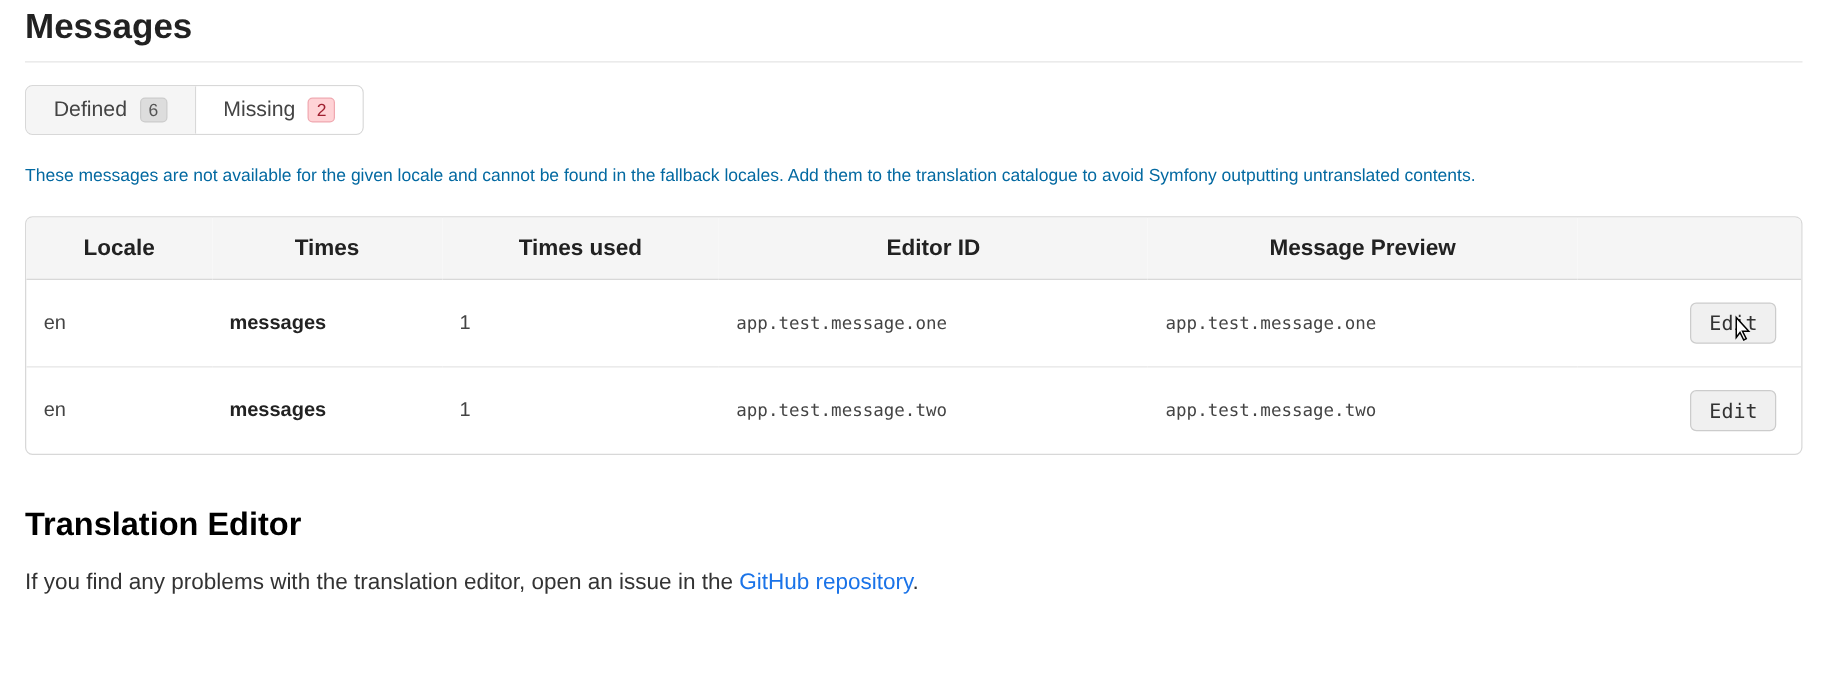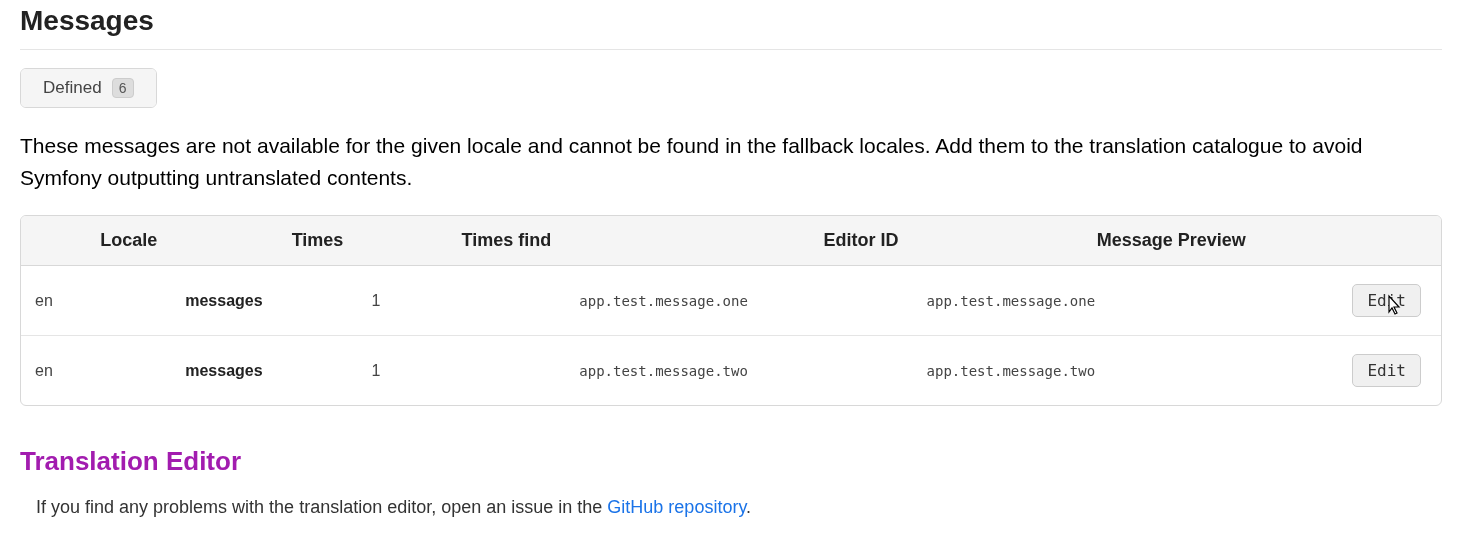--- a/index.html
+++ b/index.html
@@ -45,37 +45,37 @@
       padding: 1px 6px;
       border-radius: 4px;
       font-size: 14px;
       text-align: center;
       font-weight: 500;
     }
     .badge-gray { background: #ddd; color: #555; border: 1px solid #ccc; }
     .badge-yellow { background: #ffe8a6; color: #6a5510; border: 1px solid #e8cf7a; }
     .badge-red { background: #ffd3d6; color: #a02030; border: 1px solid #f0a8b0; }
     .description {
-      color: #000000;
-      font-size: 21px;
+      color: #0369a1;
+      font-size: 14px;
       line-height: 1.5;
       margin-bottom: 22px;
     }
     table {
       width: 100%;
       border-collapse: separate;
       border-spacing: 0;
       border: 1px solid #d8d8d8;
       border-radius: 6px;
       overflow: hidden;
       margin-bottom: 40px;
     }
     thead th {
       background: #f5f5f5;
-      text-align: right;
+      text-align: center;
       padding: 14px 14px;
       font-weight: 700;
       font-size: 18px;
       color: #222;
       border-bottom: 1px solid #d8d8d8;
     }
     tbody td {
       padding: 18px 14px;
       border-bottom: 1px solid #e5e5e5;
       font-size: 16px;
@@ -92,54 +92,58 @@
       padding: 6px 14px;
       font-family: ui-monospace, SFMono-Regular, "Consolas", "Menlo", monospace;
       font-size: 16px;
       cursor: pointer;
       color: #333;
     }
     td.action-cell { text-align: right; padding-right: 20px; position: relative; }
     h2.editor-title {
       font-size: 26px;
       font-weight: 600;
-      color: #a21caf;
+      color: #000000;
       margin-bottom: 20px;
     }
-    .editor-text { font-size: 18px; color: #333; margin-left: 16px; }
+    .editor-text { font-size: 18px; color: #333; }
     .link { color: #1a73e8; text-decoration: none; }
     .cursor {
       position: absolute;
       right: 38px;
       top: 28px;
       pointer-events: none;
     }
   </style>
 </head>
 <body>
 
 
 
 <h2 class="section-title">Messages</h2>
 
 <div class="tabs">
     <div class="tab">
       <span>Defined</span>
       <span class="badge badge-gray">6</span>
     </div>
+    <div class="tab active">
+      <span>Missing</span>
+      <span class="badge badge-red">2</span>
+    </div>
   </div>
 
 <p class="description">These messages are not available for the given locale and cannot be found in the fallback locales. Add them to the translation catalogue to avoid Symfony outputting untranslated contents.</p>
 
 <table>
   <thead>
     <tr>
       <th>Locale</th>
       <th>Times</th>
-      <th>Times find</th>
+      <th>Times used</th>
       <th>Editor ID</th>
       <th>Message Preview</th>
       <th></th>
     </tr>
   </thead>
   <tbody>
       <tr>
         <td>en</td>
         <td class="strong">messages</td>
         <td>1</td>

